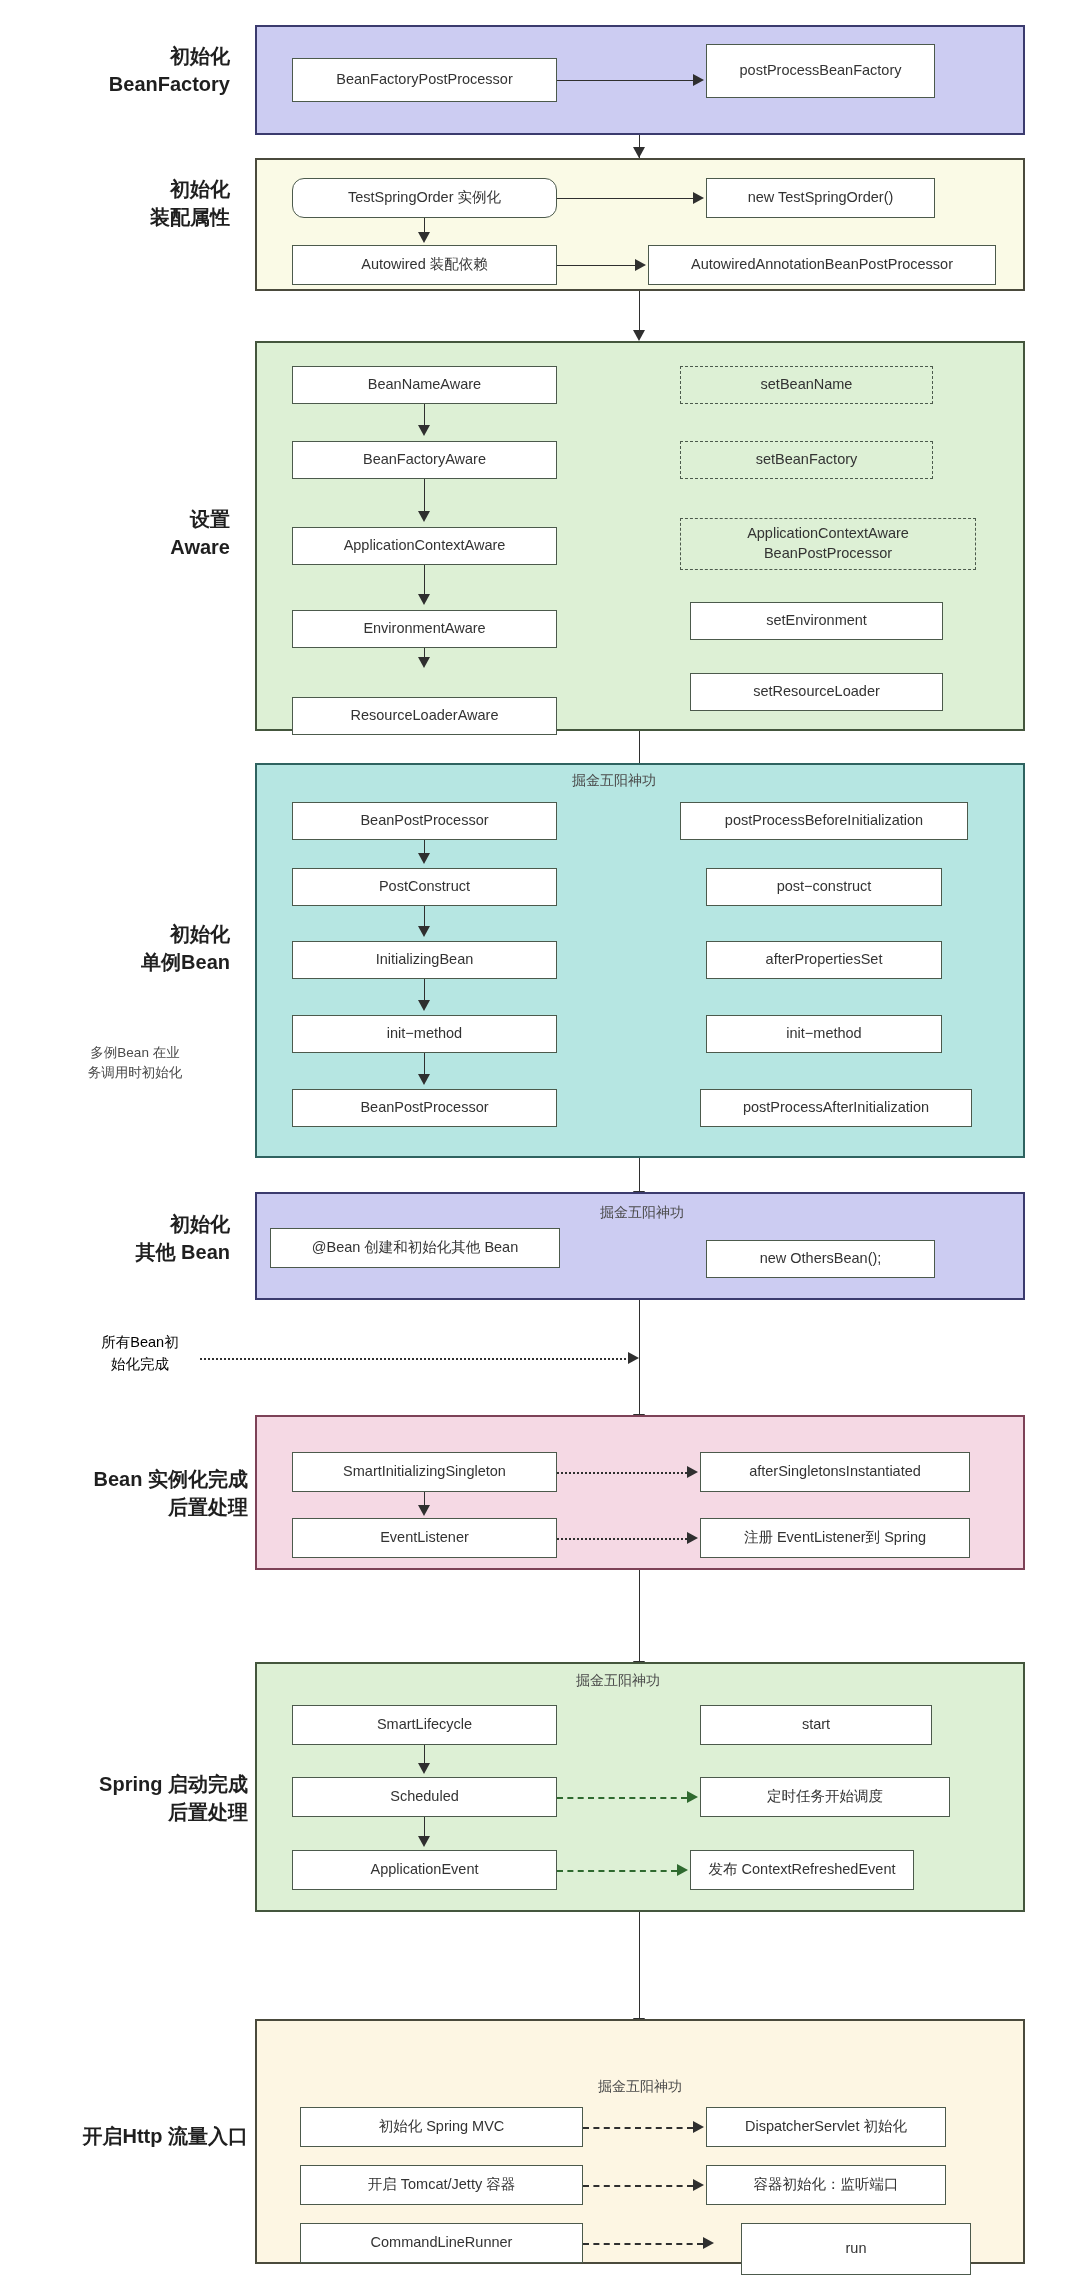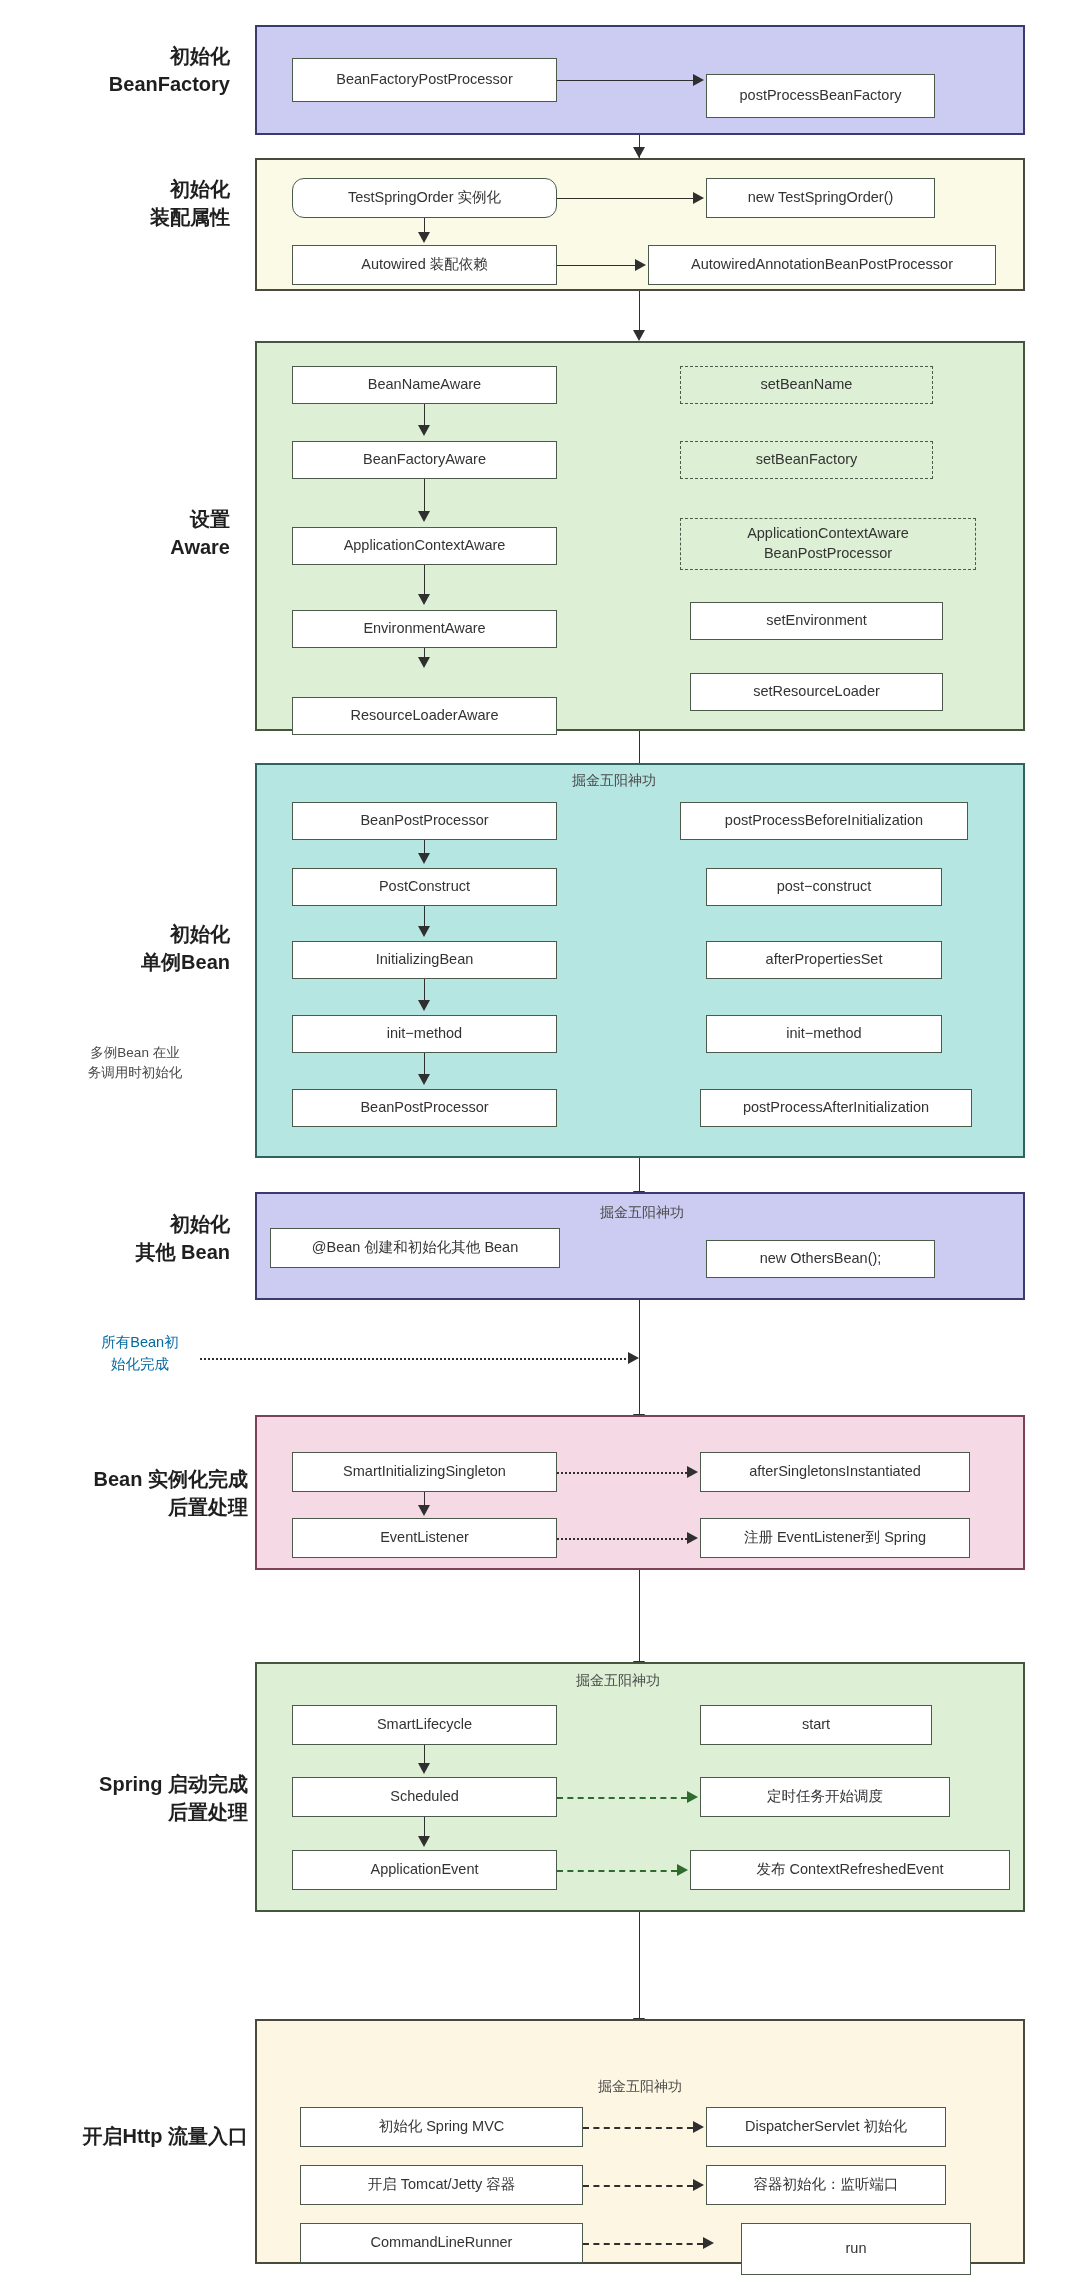--- a/index.html
+++ b/index.html
@@ -49,21 +49,21 @@
     font-size: 13.5px;
     line-height: 1.5;
     color: #4a4a4a;
     white-space: pre-line;
   }
   .edge-label {
     position: absolute;
     text-align: center;
     font-size: 14.5px;
     line-height: 1.5;
-    color: #0369a1;
+    color: #000000;
     white-space: pre-line;
   }
 
   
   .node {
     position: absolute;
     box-sizing: border-box;
     background: #ffffff;
     border: 1.6px solid #4c5a4c;
     display: flex;
@@ -121,21 +121,21 @@
 </head>
 <body>
 
 <div id="page">
 
   <div class="stage blue" style="left:255px; top:25px; width:770px; height:110px;"></div>
   <div class="stage-label" style="left:30px; top:42px; width:200px;">初始化
 BeanFactory</div>
 
   <div class="node" style="left:292px; top:58px; width:265px; height:44px;">BeanFactoryPostProcessor</div>
-  <div class="node" style="left:706px; top:74px; width:229px; height:44px;">postProcessBeanFactory</div>
+  <div class="node" style="left:706px; top:44px; width:229px; height:54px;">postProcessBeanFactory</div>
   <div class="hline" style="left:557px; top:80px; width:136px;"></div>
   <div class="arrow-right" style="left:693px; top:73.5px;"></div>
 
   <div class="vline" style="left:639px; top:135px; height:23px;"></div>
   <div class="arrow-down" style="left:632.5px; top:147px;"></div>
 
   <div class="stage cream" style="left:255px; top:158px; width:770px; height:133px;"></div>
   <div class="stage-label" style="left:30px; top:175px; width:200px;">初始化
 装配属性</div>
 
@@ -257,21 +257,21 @@
 
   <div class="node" style="left:292px; top:1705px; width:265px; height:40px;">SmartLifecycle</div>
   <div class="node" style="left:700px; top:1705px; width:232px; height:40px;">start</div>
 
   <div class="node" style="left:292px; top:1777px; width:265px; height:40px;">Scheduled</div>
   <div class="node" style="left:700px; top:1777px; width:250px; height:40px;">定时任务开始调度</div>
   <div class="hline dashed-l" style="left:557px; top:1797px; width:130px; border-top-color:#2f6a2f;"></div>
   <div class="arrow-right" style="left:687px; top:1790.5px; border-left-color:#2f6a2f;"></div>
 
   <div class="node" style="left:292px; top:1850px; width:265px; height:40px;">ApplicationEvent</div>
-  <div class="node" style="left:690px; top:1850px; width:320px; height:40px;">发布 ContextRefreshedEvent</div>
+  <div class="node" style="left:690px; top:1850px; width:224px; height:40px;">发布 ContextRefreshedEvent</div>
   <div class="hline dashed-l" style="left:557px; top:1870px; width:120px; border-top-color:#2f6a2f;"></div>
   <div class="arrow-right" style="left:677px; top:1863.5px; border-left-color:#2f6a2f;"></div>
 
   <div class="vline" style="left:424px; top:1745px; height:19px;"></div>
   <div class="arrow-down" style="left:417.5px; top:1763px;"></div>
   <div class="vline" style="left:424px; top:1817px; height:20px;"></div>
   <div class="arrow-down" style="left:417.5px; top:1836px;"></div>
 
   <div class="vline" style="left:639px; top:1912px; height:107px;"></div>
   <div class="arrow-down" style="left:632.5px; top:2018px;"></div>

